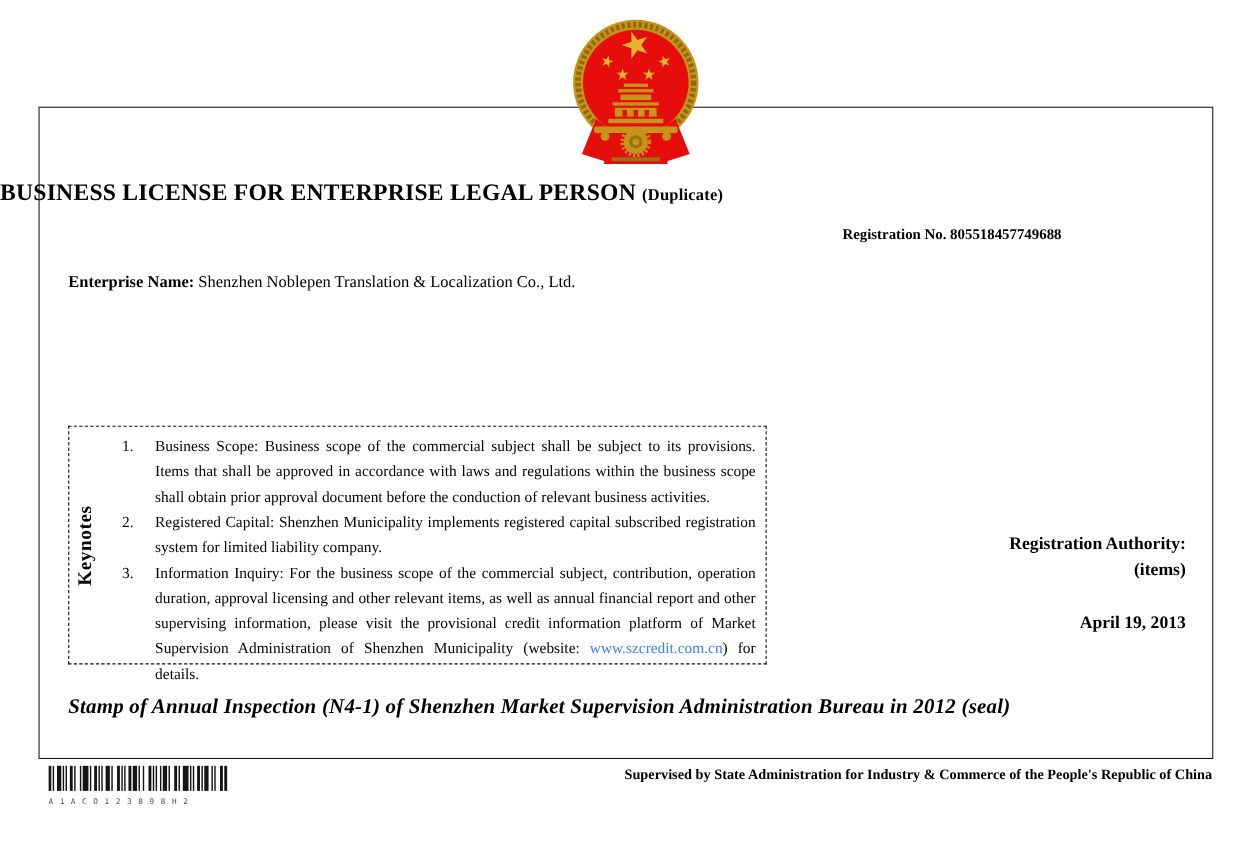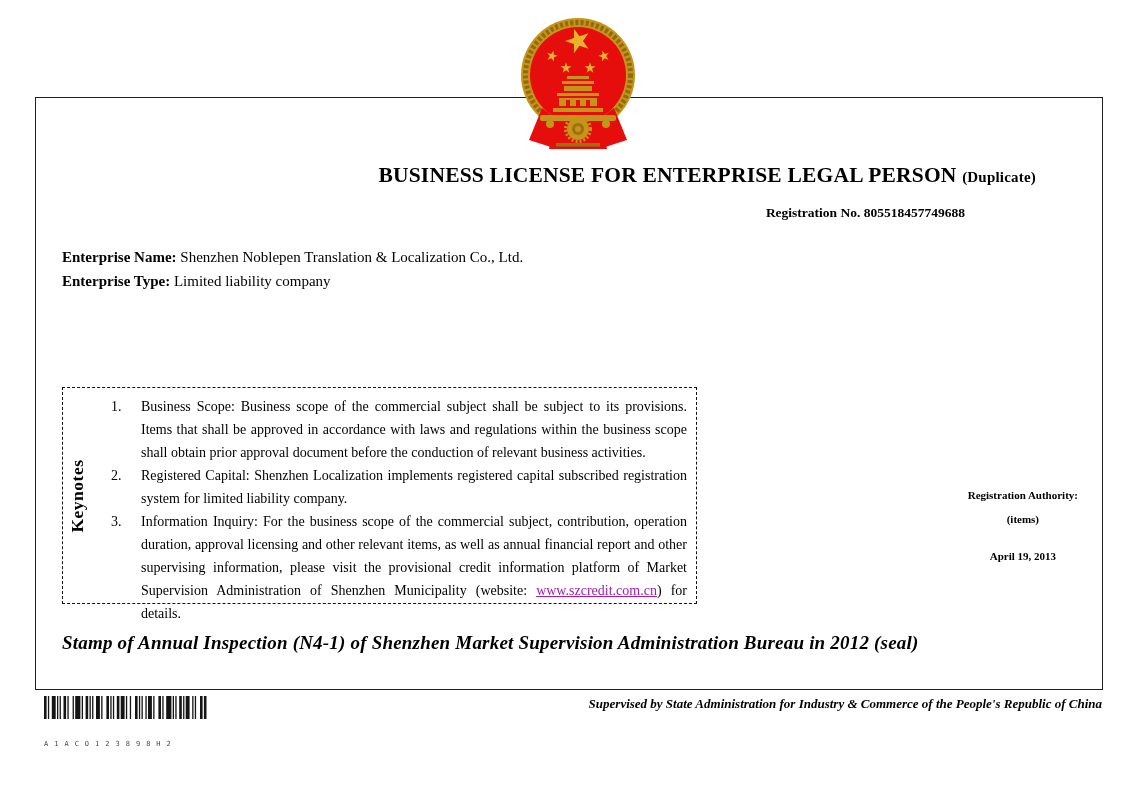--- a/index.html
+++ b/index.html
@@ -6,21 +6,21 @@
   body{
     width:1144px;height:786px;position:relative;background:#ffffff;
     font-family:"Liberation Serif", serif;color:#000;overflow:hidden;
   }
   .frame{
     position:absolute;left:35px;top:97px;width:1068px;height:593px;
     border:1.5px solid #1f1f1f;box-sizing:border-box;background:transparent;
   }
   .emblem{position:absolute;left:512px;top:12px;width:132px;height:142px;}
   .title{
-    position:absolute;left:0;top:163px;width:1036px;text-align:right;
+    position:absolute;left:0;top:163px;width:1036px;text-align:left;
     font-size:21.5px;font-weight:bold;letter-spacing:.2px;white-space:nowrap;
   }
   .title .dup{font-size:15px;font-weight:bold;}
   .regno{
     position:absolute;top:205px;right:179px;
     font-size:13.5px;font-weight:bold;
   }
   .fields{position:absolute;left:62px;top:245px;line-height:24.2px;font-size:15px;}
   .fields .flabel{font-weight:bold;margin-top:23px;}
   .kbox{
@@ -29,38 +29,38 @@
     padding:7px 9px 0 48px;
   }
   .klabel{
     position:absolute;left:-36px;top:50%;width:100px;text-align:center;
     transform:translateY(-50%) rotate(-90deg) ;
     font-size:17.5px;font-weight:bold;letter-spacing:.5px;
   }
   .kn-item{display:flex;}
   .kn-num{width:14px;margin-right:16px;font-size:14px;line-height:23px;flex:none;}
   .kn-text{flex:1;font-size:14px;line-height:23px;text-align:justify;}
-  .kn-text .weblink{color:#a21caf;text-decoration:underline;cursor:pointer;}
+  .kn-text .weblink{color:#3b82f6;cursor:pointer;}
   .authority{
-    position:absolute;right:66px;top:483px;text-align:center;
-    font-size:11px;font-weight:bold;line-height:24px;white-space:nowrap;
-  }
-  .auth-date{margin-top:13px;}
+    position:absolute;right:66px;top:483px;text-align:right;
+    font-size:16px;font-weight:bold;line-height:24px;white-space:nowrap;
+  }
+  .auth-date{margin-top:24px;}
   .stamp{
     position:absolute;left:62px;top:632px;
     font-size:19px;font-weight:bold;font-style:italic;letter-spacing:.2px;
   }
   .barcode-wrap{position:absolute;left:44px;top:696px;width:172px;}
   .barcode-caption{
-    margin-top:17px;font-family:"DejaVu Sans Mono", monospace;
+    margin-top:1px;font-family:"DejaVu Sans Mono", monospace;
     font-size:7px;letter-spacing:6px;color:#4a4a4a;white-space:nowrap;
   }
   .supervised{
     position:absolute;right:42px;top:696px;
-    font-size:13px;font-weight:bold;white-space:nowrap;font-style:italic;
+    font-size:13px;font-weight:bold;white-space:nowrap;
   }
 </style>
 </head>
 <body>
 
 <div class="frame"></div>
 
 <svg class="emblem" viewBox="0 0 132 142" aria-hidden="true">
 
   <circle cx="66" cy="63" r="57" fill="#c59418"></circle>
@@ -120,35 +120,31 @@
   <span class="dup">(Duplicate)</span>
 </div>
 
 <div class="regno">Registration No. 805518457749688</div>
 
 <div class="fields">
   <div>
     <span class="flabel">Enterprise Name:</span>
     <span>Shenzhen Noblepen Translation &amp; Localization Co., Ltd.</span>
   </div>
-  <div>
-    <span class="flabel">Enterprise Type:</span>
-    <span>Limited liability company</span>
-  </div>
 </div>
 
 <div class="kbox">
   <div class="klabel">Keynotes</div>
   <div class="kn-item">
     <span class="kn-num">1.</span>
     <div class="kn-text">Business Scope: Business scope of the commercial subject shall be subject to its provisions. Items that shall be approved in accordance with laws and regulations within the business scope shall obtain prior approval document before the conduction of relevant business activities.</div>
   </div>
   <div class="kn-item">
     <span class="kn-num">2.</span>
-    <div class="kn-text">Registered Capital: Shenzhen Localization implements registered capital subscribed registration system for limited liability company.</div>
+    <div class="kn-text">Registered Capital: Shenzhen Municipality implements registered capital subscribed registration system for limited liability company.</div>
   </div>
   <div class="kn-item">
     <span class="kn-num">3.</span>
     <div class="kn-text"><span>Information Inquiry: For the business scope of the commercial subject, contribution, operation duration, approval licensing and other relevant items, as well as annual financial report and other supervising information, please visit the provisional credit information platform of Market Supervision Administration of Shenzhen Municipality (website: </span><span class="weblink">www.szcredit.com.cn</span><span>) for details.</span></div>
   </div>
 </div>
 
 <div class="authority">
   <div>Registration Authority:</div>
   <div>(items)</div>

